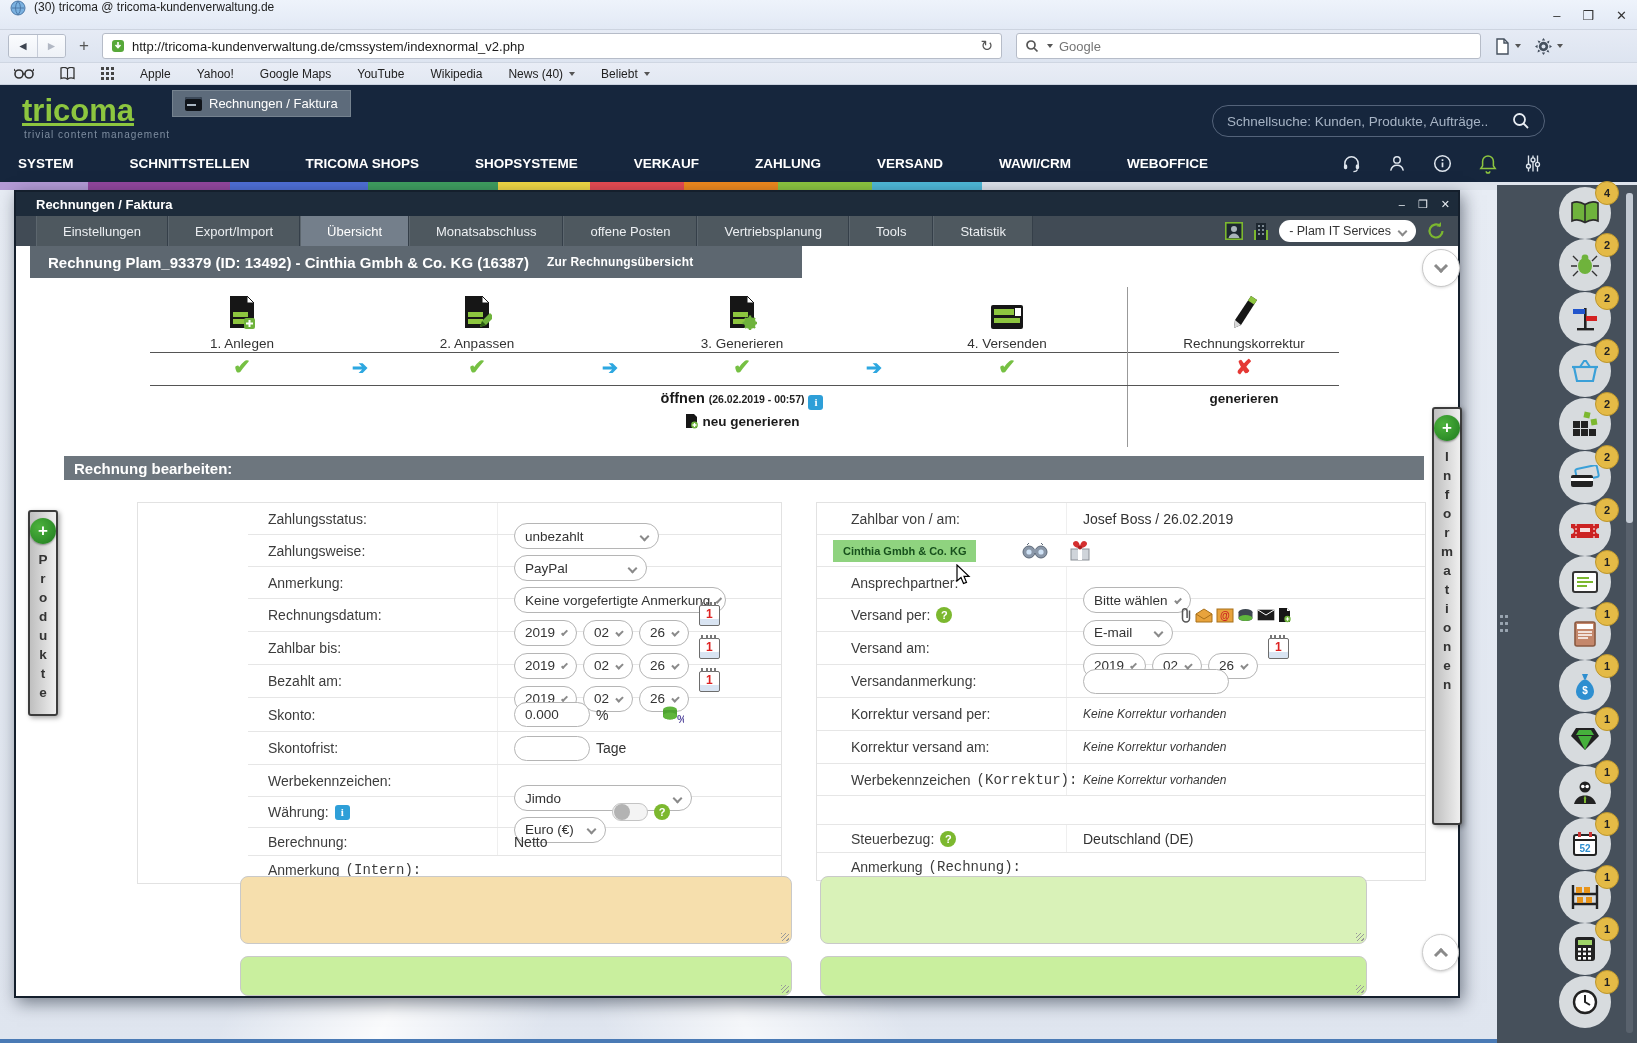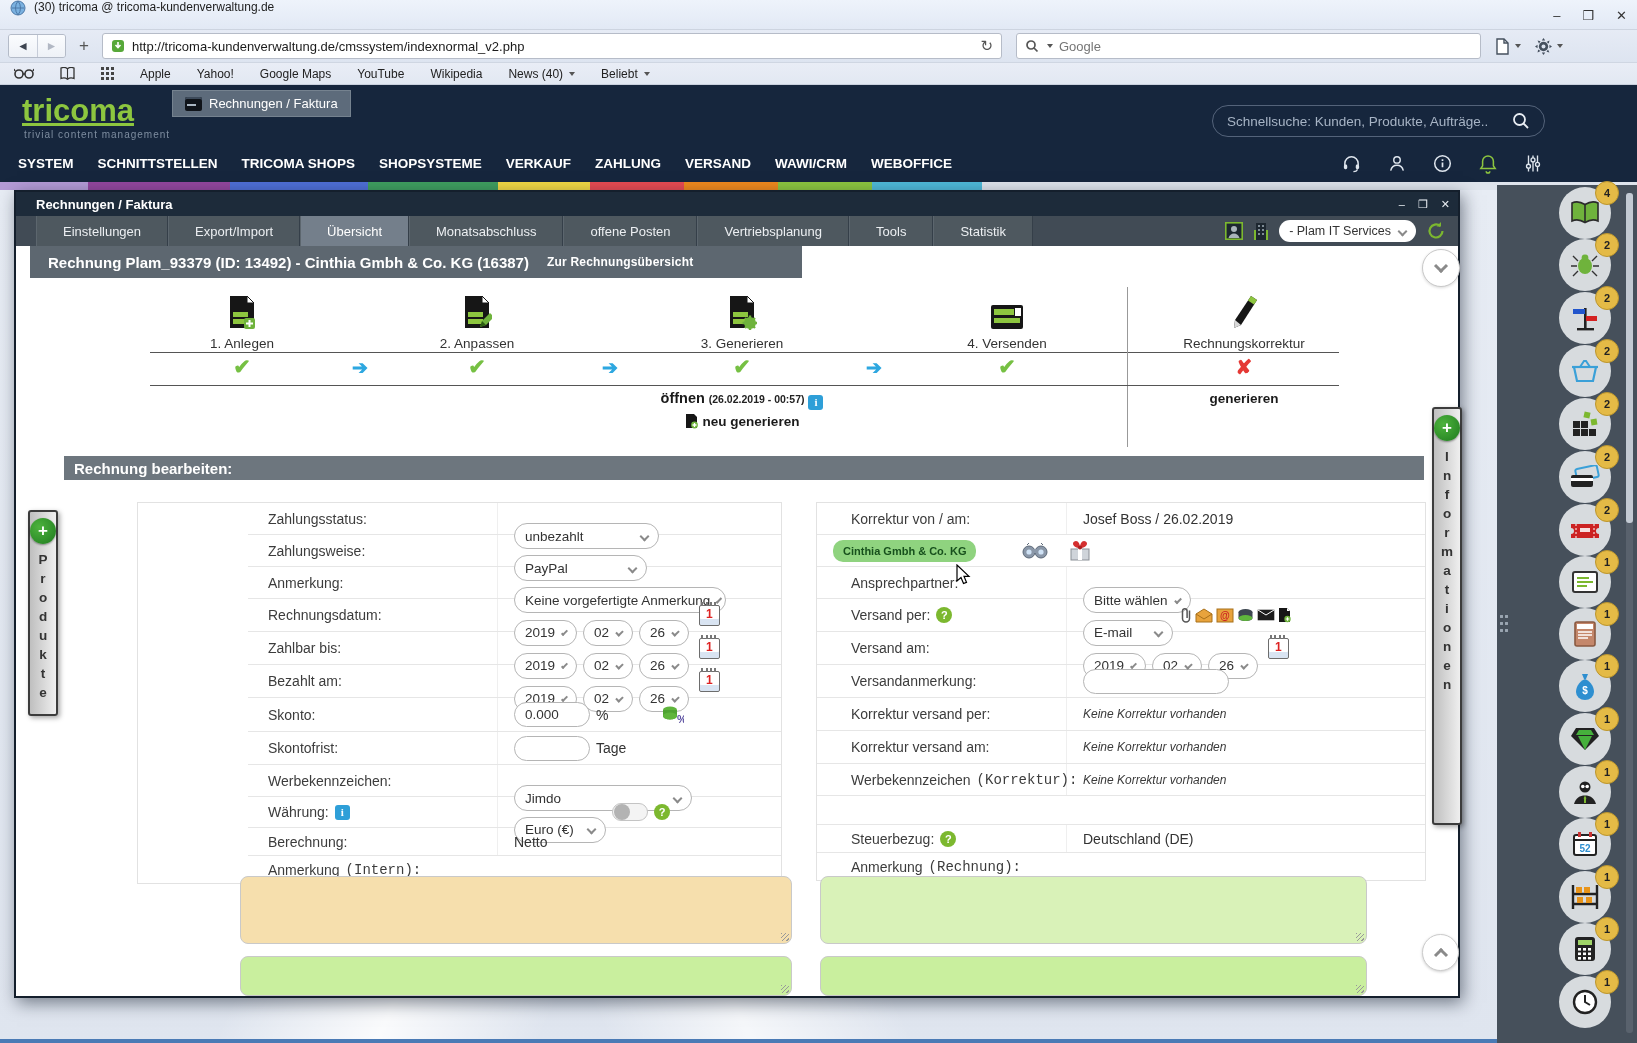--- a/index.html
+++ b/index.html
@@ -31,21 +31,21 @@
   
   .appheader{left:0;top:85px;width:1637px;height:60px;background:#16263d;}
   .logo{position:absolute;left:22px;top:8px;color:#8dc63f;font-size:31px;font-weight:bold;letter-spacing:0px;text-decoration:underline;}
   .tagline{position:absolute;left:24px;top:44px;color:#7e8da0;font-size:10px;letter-spacing:1px;}
   .opentab{position:absolute;left:172px;top:5px;height:27px;background:#5d6b7b;border:1px solid #75828f;display:flex;align-items:center;gap:7px;padding:0 12px;color:#fff;font-size:13px;}
   .doc-dark{width:17px;height:14px;background:#10141a;border-radius:2px;position:relative;box-shadow:inset 0 2px 0 #3d4a5a;}
   .doc-dark::after{content:"";position:absolute;left:2px;top:7px;width:9px;height:2px;background:#aab6c2;}
   .quicksearch{position:absolute;right:92px;top:20px;width:333px;height:32px;border:1px solid #54637a;border-radius:16px;display:flex;align-items:center;padding:0 14px;}
   .quicksearch input{flex:1;background:transparent;border:none;outline:none;color:#b9c4d3;font-size:13.5px;font-family:"Liberation Sans",sans-serif;}
   .quicksearch input::placeholder{color:#a7b4c5;}
-  .mainnav{left:0;top:145px;width:1637px;height:37px;background:#16263d;display:flex;align-items:center;gap:24px;padding:0 18px;color:#fff;font-size:13.5px;font-weight:bold;}
+  .mainnav{left:0;top:145px;width:1637px;height:37px;background:#16263d;display:flex;align-items:center;gap:56px;padding:0 18px;color:#fff;font-size:13.5px;font-weight:bold;}
   .nav-icons{position:absolute;right:95px;top:0;height:37px;display:flex;align-items:center;gap:27px;}
 
   
   .strip{left:0;top:182px;width:1637px;height:8px;display:flex;}
   .strip div{height:8px;}
 
   
   .pagebg{left:0;top:190px;width:1637px;height:853px;background:
     linear-gradient(115deg,rgba(255,255,255,0) 30%,rgba(255,255,255,.85) 38%,rgba(255,255,255,0) 46%),
     linear-gradient(245deg,rgba(255,255,255,0) 55%,rgba(255,255,255,.7) 63%,rgba(255,255,255,0) 70%),
@@ -104,21 +104,21 @@
   .pill{display:inline-flex;align-items:center;justify-content:space-between;border:1px solid #b5b5b5;border-radius:14px;height:26px;padding:0 10px;font-size:13.5px;color:#333;background:#fff;gap:8px;white-space:nowrap;margin-top:35px;}
   .tinput{border:1px solid #b5b5b5;border-radius:13px;height:25px;padding:0 10px;font-size:13.5px;color:#333;outline:none;font-family:"Liberation Sans",sans-serif;}
   .ital{font-style:italic;font-size:12px;color:#3a3a3a;}
   .cal{width:21px;height:21px;border:1px solid #6d6d6d;background:#fff;border-radius:2px;position:relative;display:inline-block;margin-left:4px;box-shadow:inset 0 -6px 0 #d9e4f2;}
   .cal::before{content:"";position:absolute;left:1px;top:-4px;width:17px;height:4px;background:repeating-linear-gradient(90deg,#777 0 2px,transparent 2px 4.5px);}
   .cal b{color:#d22;font-size:12px;position:absolute;left:6px;top:1px;}
   .helpq{width:16px;height:16px;border-radius:50%;background:#7cb82f;color:#fff;font-size:11px;font-weight:bold;display:inline-flex;align-items:center;justify-content:center;}
   .infoi{width:15px;height:15px;border-radius:3px;background:#2e9fd8;color:#fff;font-size:11px;font-weight:bold;font-family:"Liberation Serif",serif;display:inline-flex;align-items:center;justify-content:center;}
   .toggle{width:36px;height:18px;border:1px solid #c4c4c4;border-radius:9px;background:#f4f4f4;position:relative;display:inline-block;}
   .toggle::after{content:"";position:absolute;left:1px;top:0px;width:16px;height:16px;border-radius:50%;background:#b3b3b3;}
-  .custpill{background:#8fd37f;color:#17501c;font-size:11px;font-weight:bold;border-radius:10px;padding:5px 10px;white-space:nowrap;}
+  .custpill{background:#8fd37f;color:#17501c;font-size:11px;font-weight:bold;border-radius:0;padding:5px 10px;white-space:nowrap;}
   .ta{position:absolute;border:1px solid #c9c9c9;border-radius:8px;}
   .ta::after{content:"";position:absolute;right:2px;bottom:2px;width:8px;height:8px;background:repeating-linear-gradient(135deg,#999 0 1px,transparent 1px 3px);}
   .lefticons{position:absolute;display:flex;flex-direction:column;align-items:center;gap:14px;}
 
   
   .vtab{position:absolute;width:30px;background:linear-gradient(90deg,#bfbfbf,#efefef);border:2px solid #3c3c3c;border-radius:3px;box-shadow:2px 2px 5px rgba(0,0,0,.35);display:flex;flex-direction:column;align-items:center;padding-top:6px;}
   .vtab .plus{width:26px;height:26px;border-radius:50%;background:radial-gradient(circle at 35% 35%,#4db33d,#1e7a1e);color:#fff;font-weight:bold;font-size:17px;display:flex;align-items:center;justify-content:center;margin-bottom:8px;box-shadow:0 1px 2px rgba(0,0,0,.4);}
   .vtab .vtext{writing-mode:vertical-rl;text-orientation:upright;font-size:13.5px;font-weight:bold;color:#333;letter-spacing:4px;}
   .scrolltop{position:absolute;left:1406px;top:742px;width:37px;height:37px;border:1px solid #ccc;border-radius:50%;background:#fff;display:flex;align-items:center;justify-content:center;box-shadow:0 1px 3px rgba(0,0,0,.2);}
 
@@ -806,21 +806,21 @@
         </div>
       </div>
     </div>
   </div>
   <div class="ta" style="left:224px;top:684px;width:552px;height:68px;background:#f6dfad"></div>
   <div class="ta" style="left:224px;top:764px;width:552px;height:40px;background:#c9ef9e"></div>
 
   <div class="ftable" style="left:800px;top:310px;width:610px">
     <div class="frow" style="height:32px">
       <div class="flab" style="width:250px;padding-left:34px">
-          <span>Korrektur von / am:</span>
+          <span>Zahlbar von / am:</span>
         </div>
       <div class="fval">
           <span>Josef Boss / 26.02.2019</span>
         </div>
     </div>
     <div class="frow" style="height:32px">
       <div class="fval">
         <span class="custpill">Cinthia Gmbh &amp; Co. KG</span>
         <svg width="26" height="16" viewBox="0 0 26 16" style="margin-left:40px">
             <circle cx="7" cy="9" r="6" fill="#8a97a8" stroke="#5b6878"></circle>

